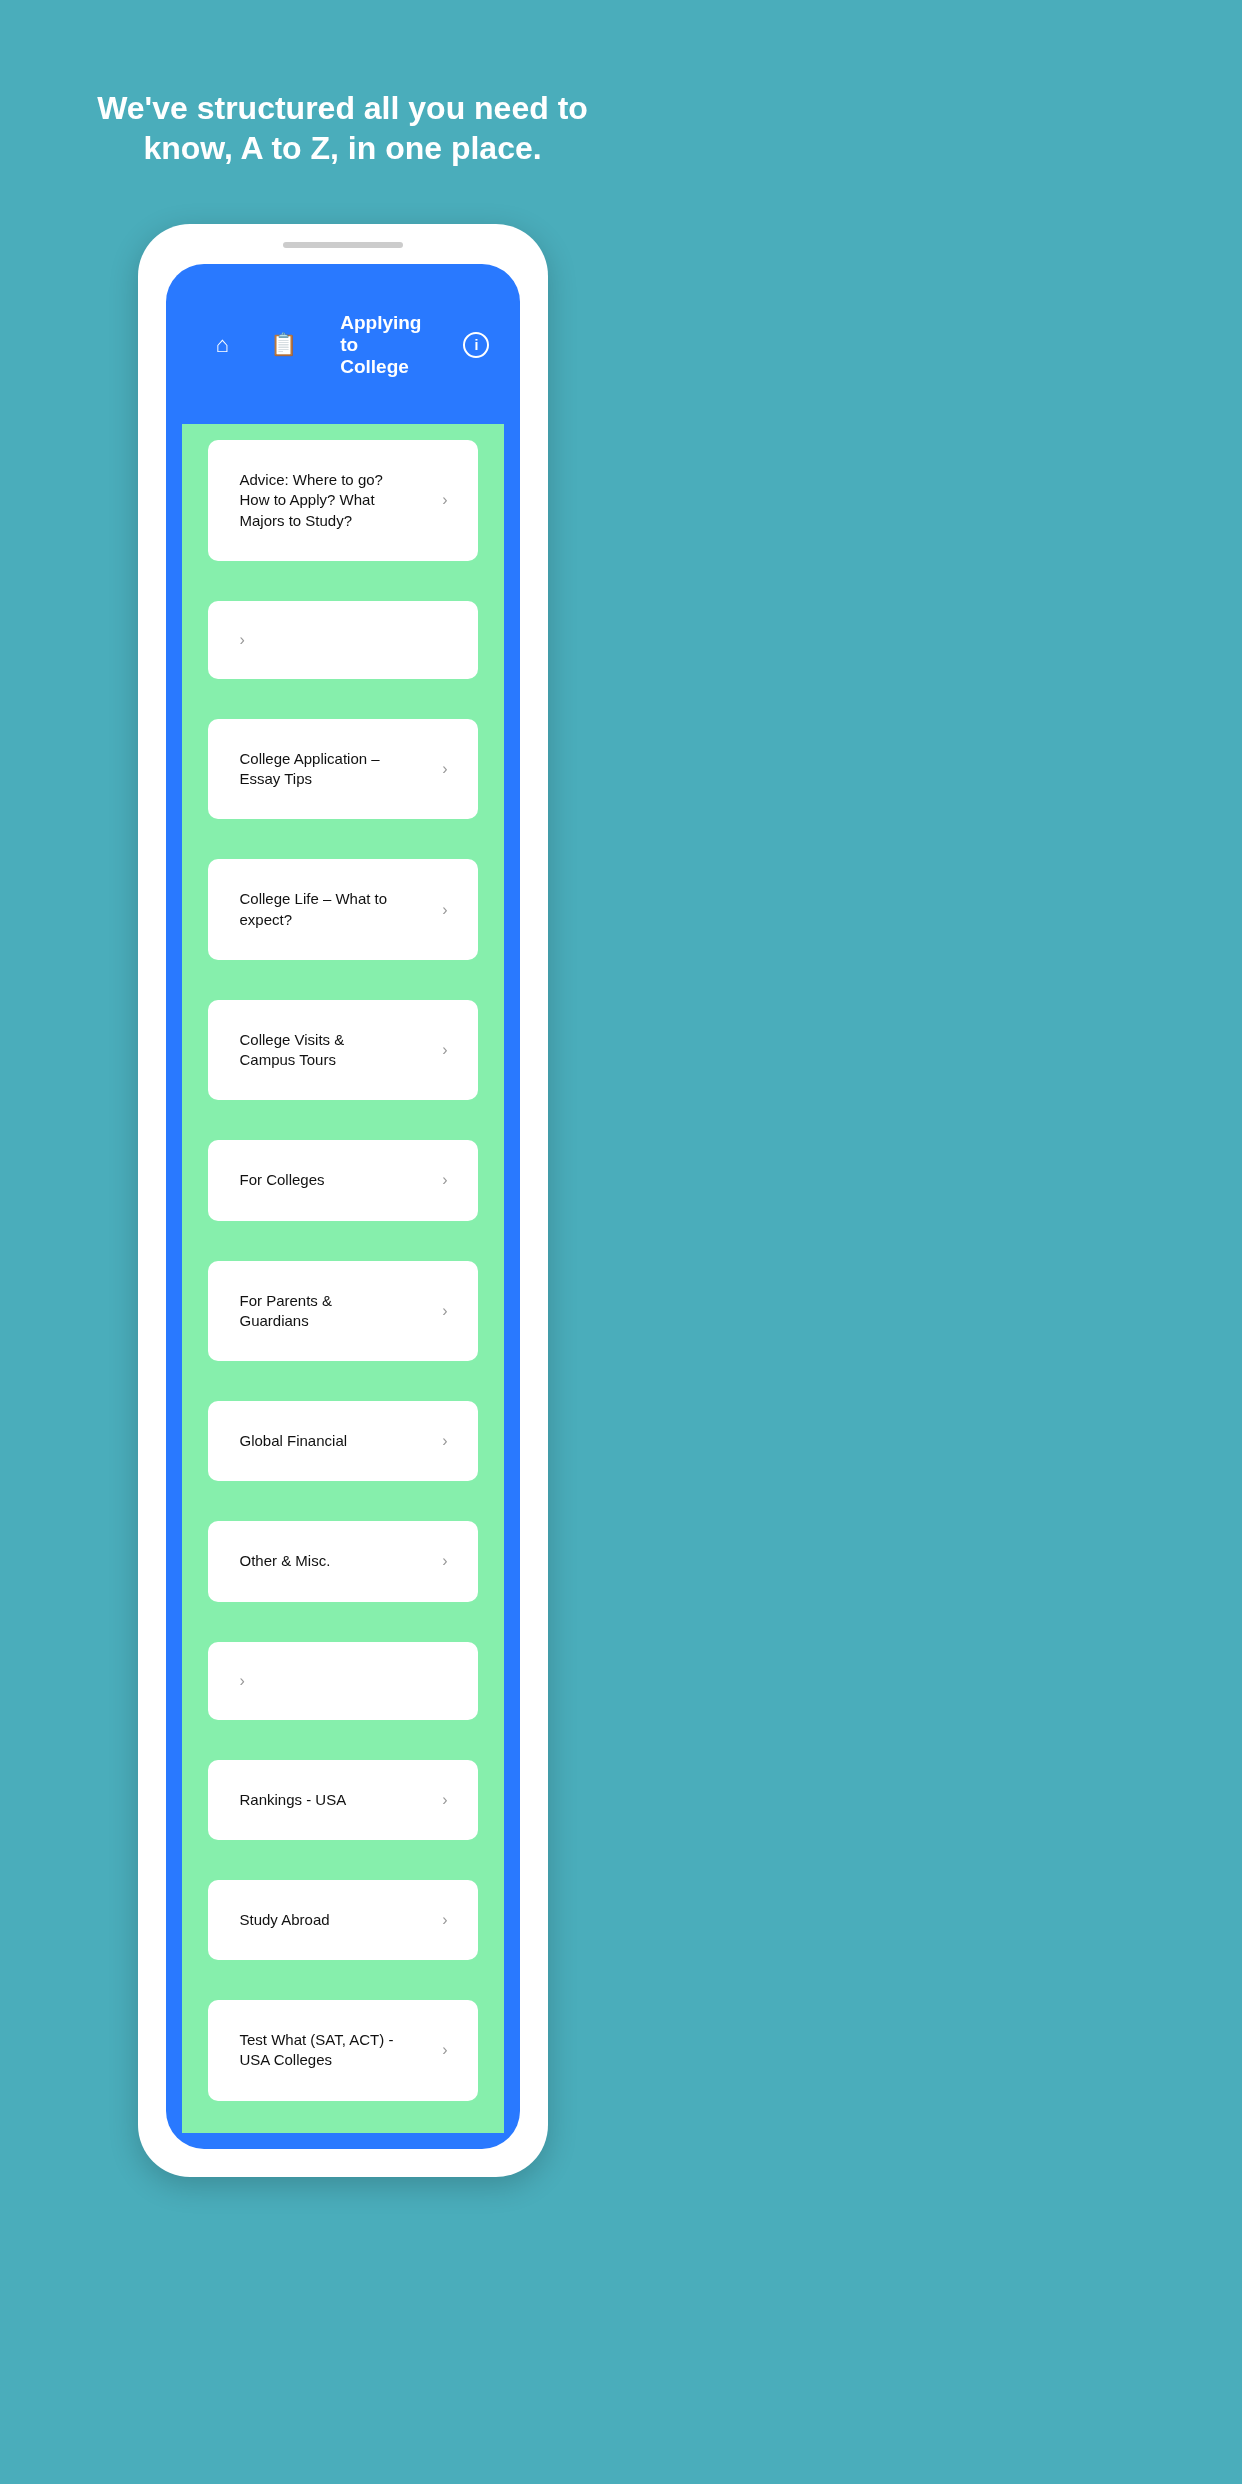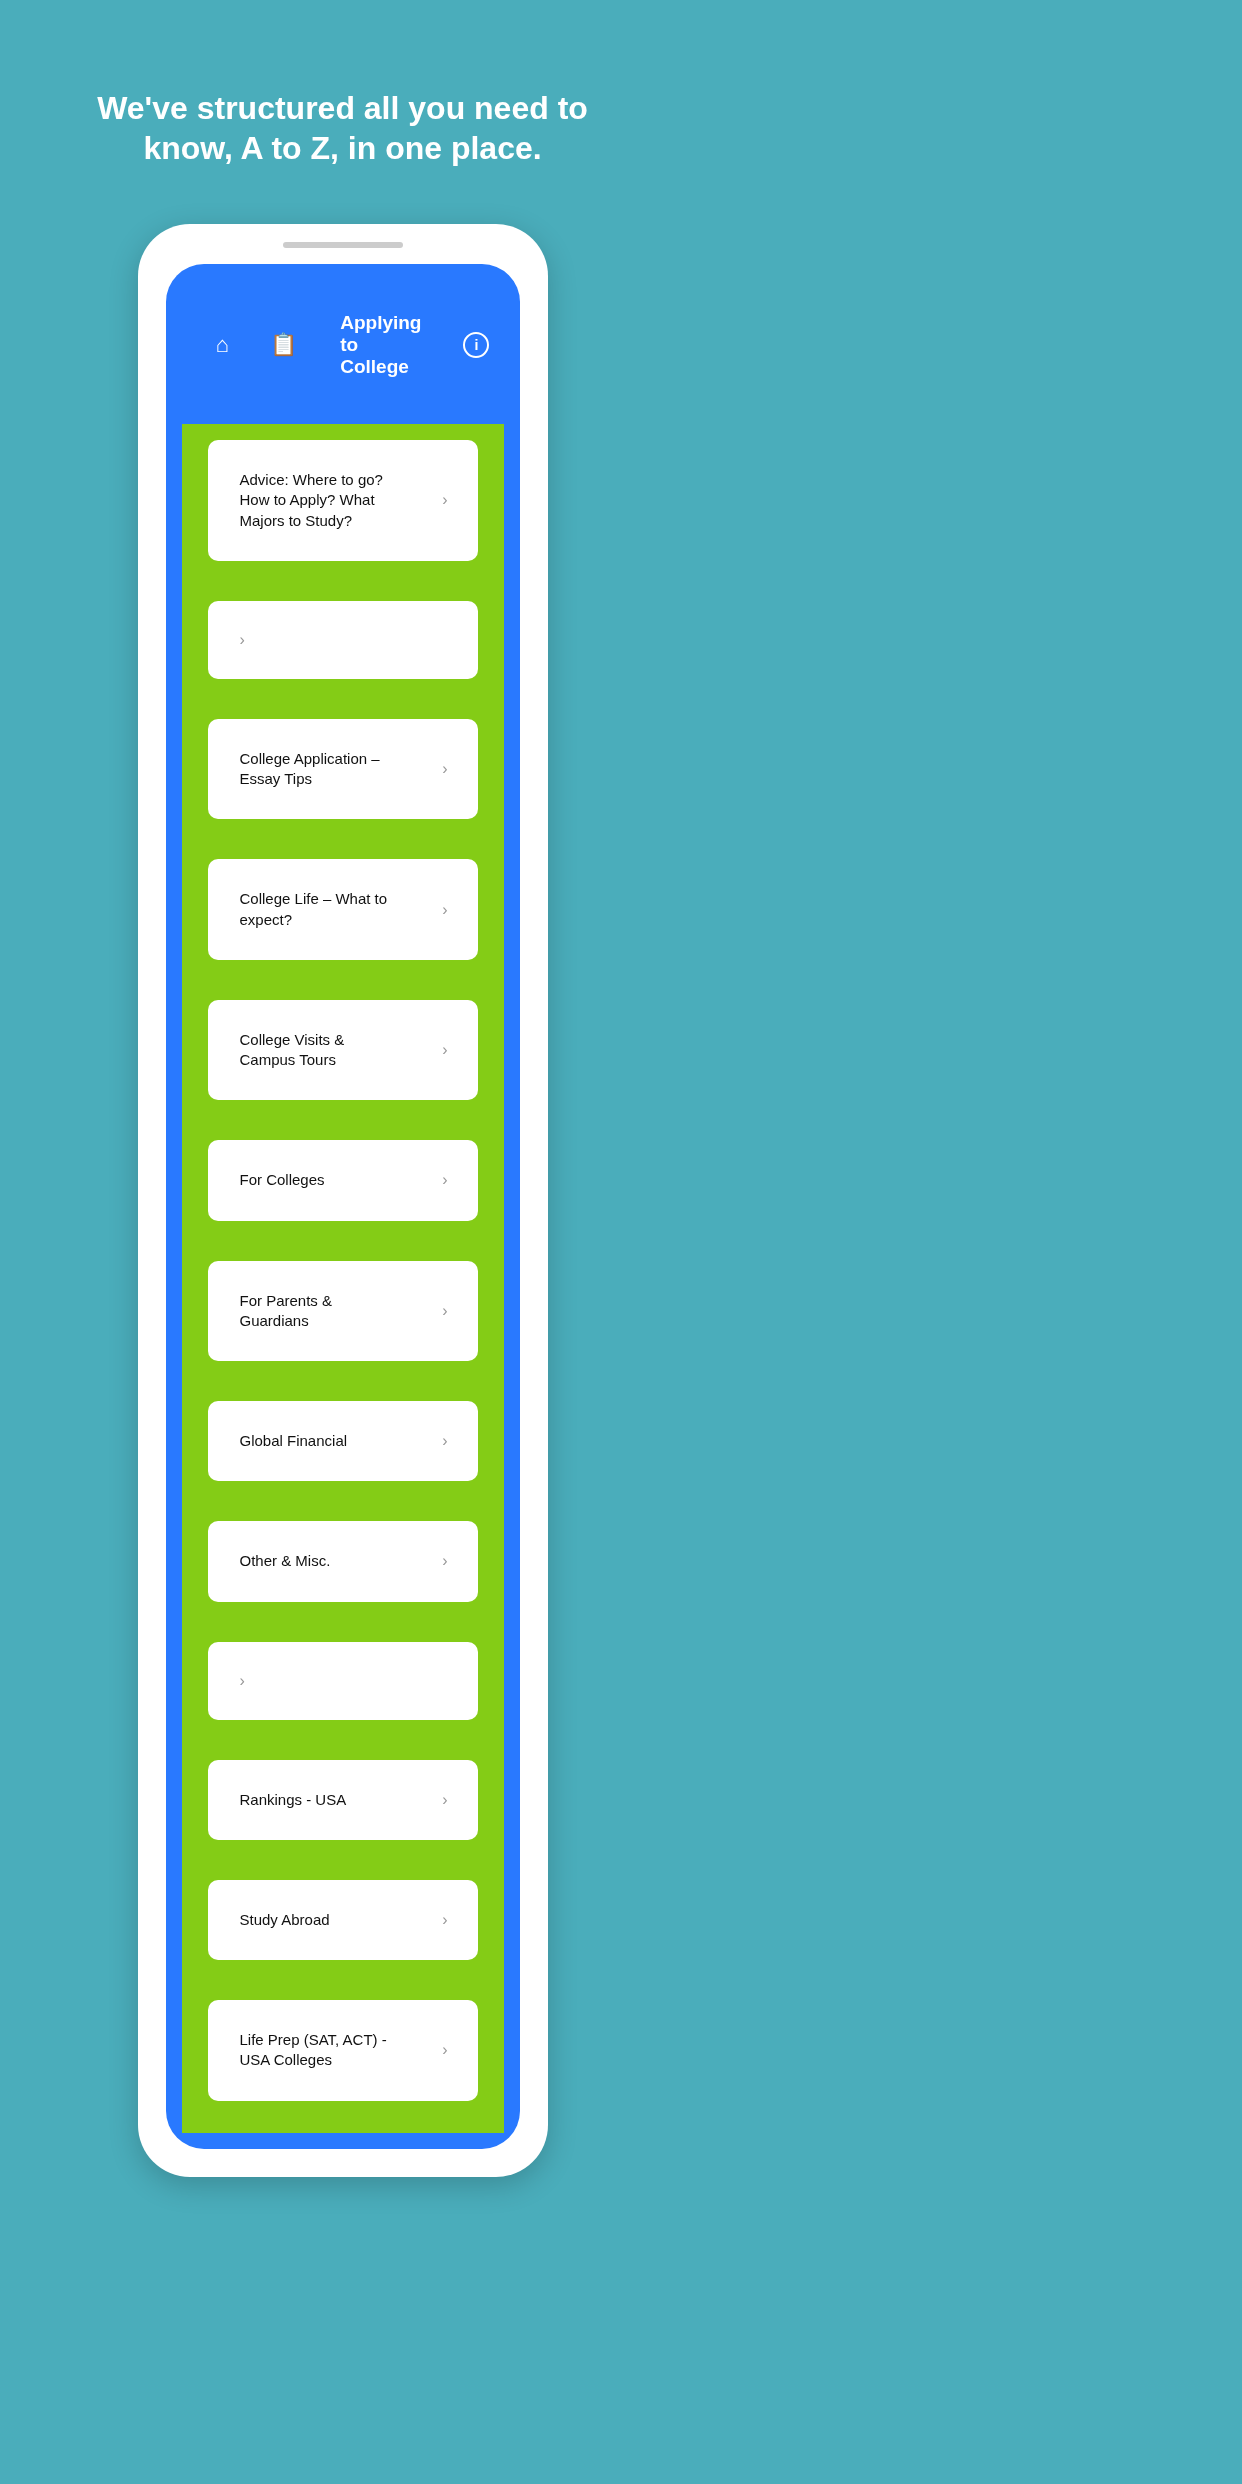--- a/index.html
+++ b/index.html
@@ -88,21 +88,21 @@
       border: 2px solid white;
       border-radius: 50%;
       display: flex;
       align-items: center;
       justify-content: center;
       font-size: 14px;
       font-weight: 700;
     }
 
     .list-container {
-      background-color: #84cc16;
+      background-color: #86efac;
       padding: 0 10px 16px;
       display: flex;
       flex-direction: column;
       gap: 8px;
     }
 
     .list-item {
       background-color: white;
       border-radius: 10px;
       padding: 14px 14px 14px 16px;
@@ -184,19 +184,19 @@
         </div>
         <div class="list-item">
           <span class="list-item-text">Rankings - USA</span>
           <span class="chevron-icon">›</span>
         </div>
         <div class="list-item">
           <span class="list-item-text">Study Abroad</span>
           <span class="chevron-icon">›</span>
         </div>
         <div class="list-item">
-          <span class="list-item-text">Life Prep (SAT, ACT) - USA Colleges</span>
+          <span class="list-item-text">Test What (SAT, ACT) - USA Colleges</span>
           <span class="chevron-icon">›</span>
         </div>
       </div>
 
   </div>
 </div>
 
 </body></html>

